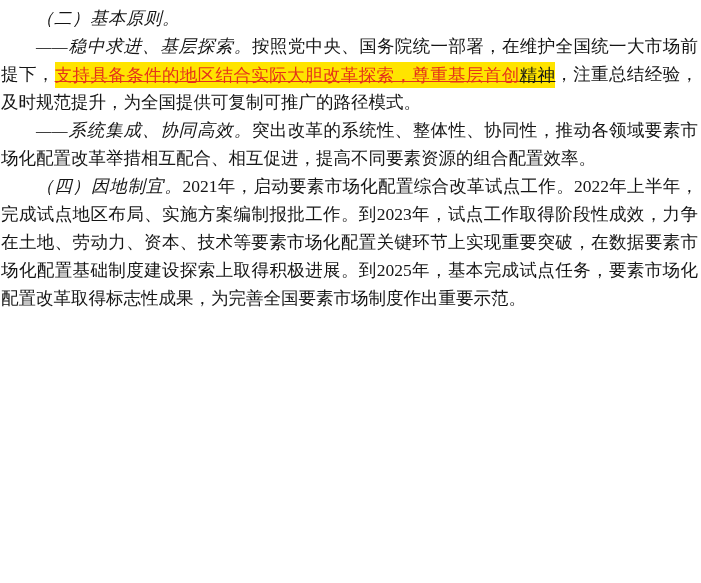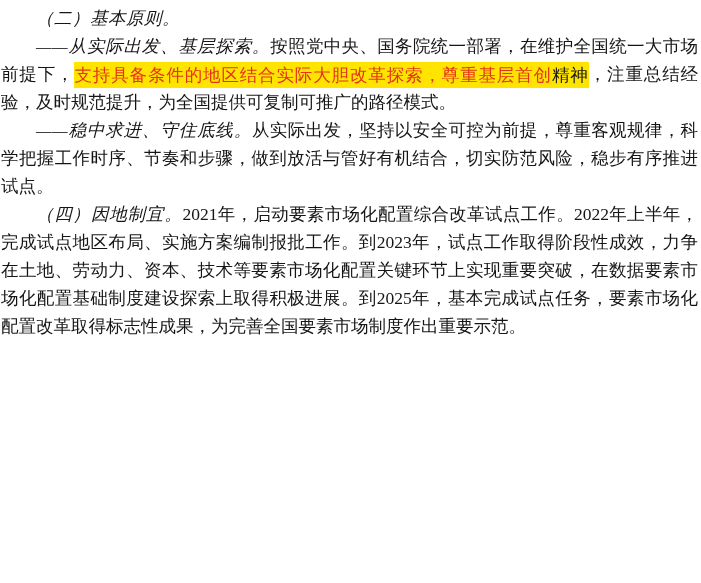--- a/index.html
+++ b/index.html
@@ -24,33 +24,34 @@
   
   .kai {
     font-style: italic;
     letter-spacing: 0.5px;
   }
   
   .hl {
     background: #ffe400;
     padding: 2.5px 0 4px 0;
     box-decoration-break: clone;
+    text-decoration: underline;
     -webkit-box-decoration-break: clone;
   }
   .red { color: #e5331a; }
 </style>
 </head>
 <body>
 
 <div class="page">
 
   <p class="para"><span class="kai">（二）基本原则。</span></p>
 
-  <p class="para"><span class="kai">——从实际出发、基层探索。</span><span>按照党中央、国务院统一部署，在维护全国统一大市场前提下，</span><span class="hl red">支持具备条件的地区结合实际大胆改革探索，尊重基层首创</span><span class="hl">精神</span><span>，注重总结经验，及时规范提升，为全国提供可复制可推广的路径模式。</span></p>
+  <p class="para"><span class="kai">——稳中求进、基层探索。</span><span>按照党中央、国务院统一部署，在维护全国统一大市场前提下，</span><span class="hl red">支持具备条件的地区结合实际大胆改革探索，尊重基层首创</span><span class="hl">精神</span><span>，注重总结经验，及时规范提升，为全国提供可复制可推广的路径模式。</span></p>
+
+  <p class="para"><span class="kai">——系统集成、协同高效。</span><span>突出改革的系统性、整体性、协同性，推动各领域要素市场化配置改革举措相互配合、相互促进，提高不同要素资源的组合配置效率。</span></p>
 
 
-
-  <p class="para"><span class="kai">——稳中求进、守住底线。</span><span>从实际出发，坚持以安全可控为前提，尊重客观规律，科学把握工作时序、节奏和步骤，做到放活与管好有机结合，切实防范风险，稳步有序推进试点。</span></p>
 
 
   <p class="para"><span class="kai">（四）因地制宜。</span><span>2021年，启动要素市场化配置综合改革试点工作。2022年上半年，完成试点地区布局、实施方案编制报批工作。到2023年，试点工作取得阶段性成效，力争在土地、劳动力、资本、技术等要素市场化配置关键环节上实现重要突破，在数据要素市场化配置基础制度建设探索上取得积极进展。到2025年，基本完成试点任务，要素市场化配置改革取得标志性成果，为完善全国要素市场制度作出重要示范。</span></p>
 
 </div>
 
 </body></html>

